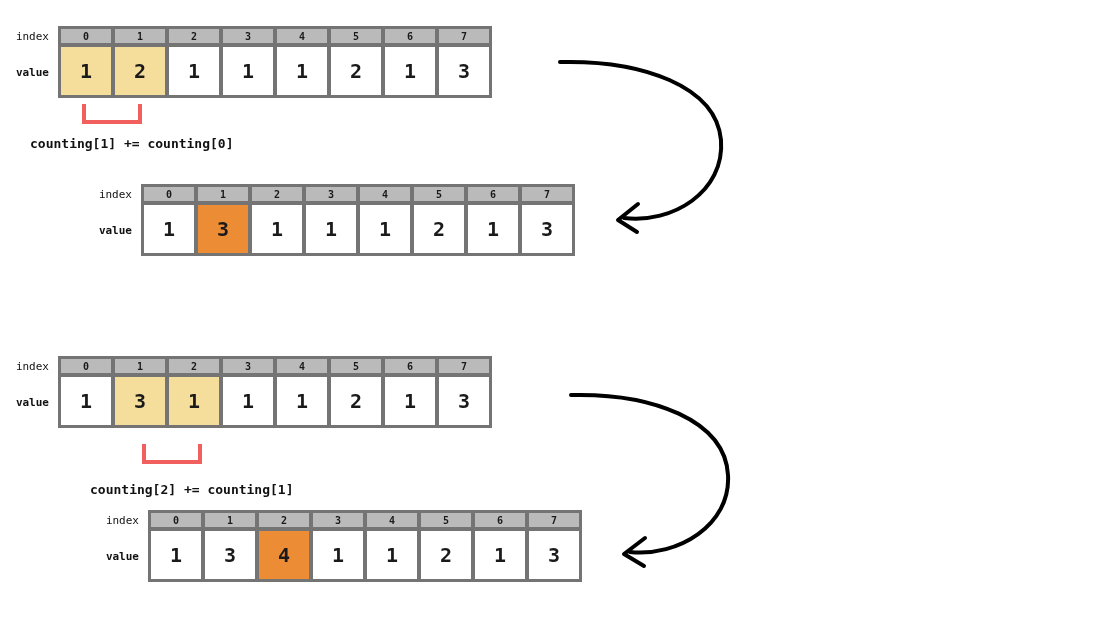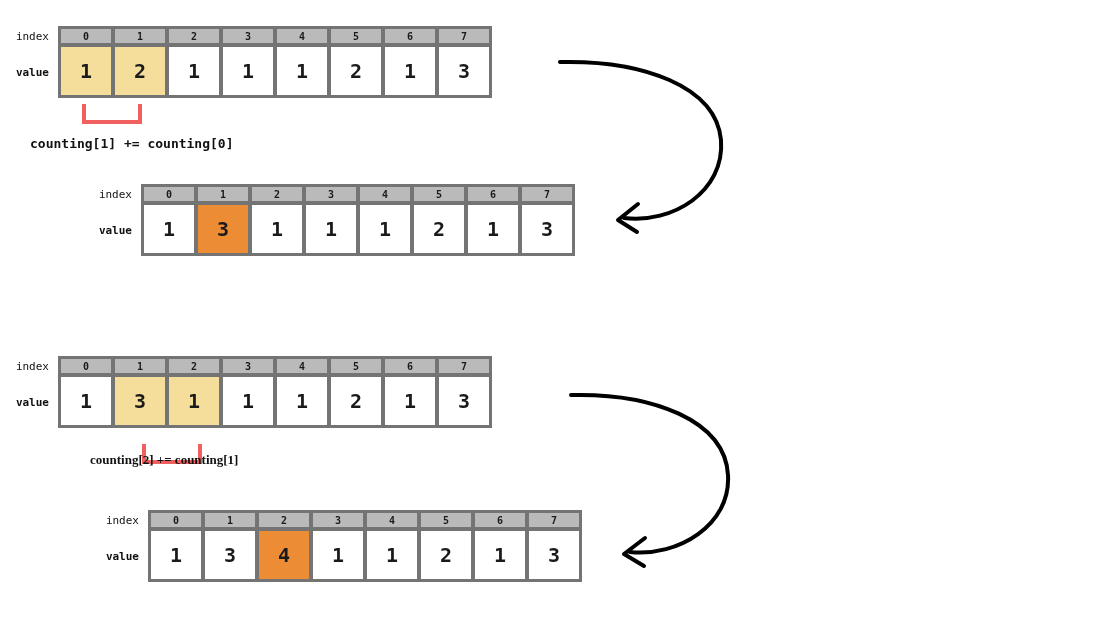--- a/index.html
+++ b/index.html
@@ -138,21 +138,21 @@
         <div class="cell cell-value yellow">1</div>
         <div class="cell cell-value">1</div>
         <div class="cell cell-value">1</div>
         <div class="cell cell-value">2</div>
         <div class="cell cell-value">1</div>
         <div class="cell cell-value">3</div>
       </div>
     </div>
 
   <div class="bracket" style="left:142px; top:444px; width:60px; height:20px;"></div>
-  <div class="op-text" style="left:90px; top:452px;font-family:Liberation Serif, serif;">counting[2] += counting[1]</div>
+  <div class="op-text" style="left:90px; top:482px;">counting[2] += counting[1]</div>
 
   <div class="array-block" style="left:94px; top:510px;">
       <div class="row-labels">
         <div class="row-label row-label-index">index</div>
         <div class="row-label row-label-value">value</div>
       </div>
       <div class="grid">
         <div class="cell cell-index">0</div>
         <div class="cell cell-index">1</div>
         <div class="cell cell-index">2</div>

